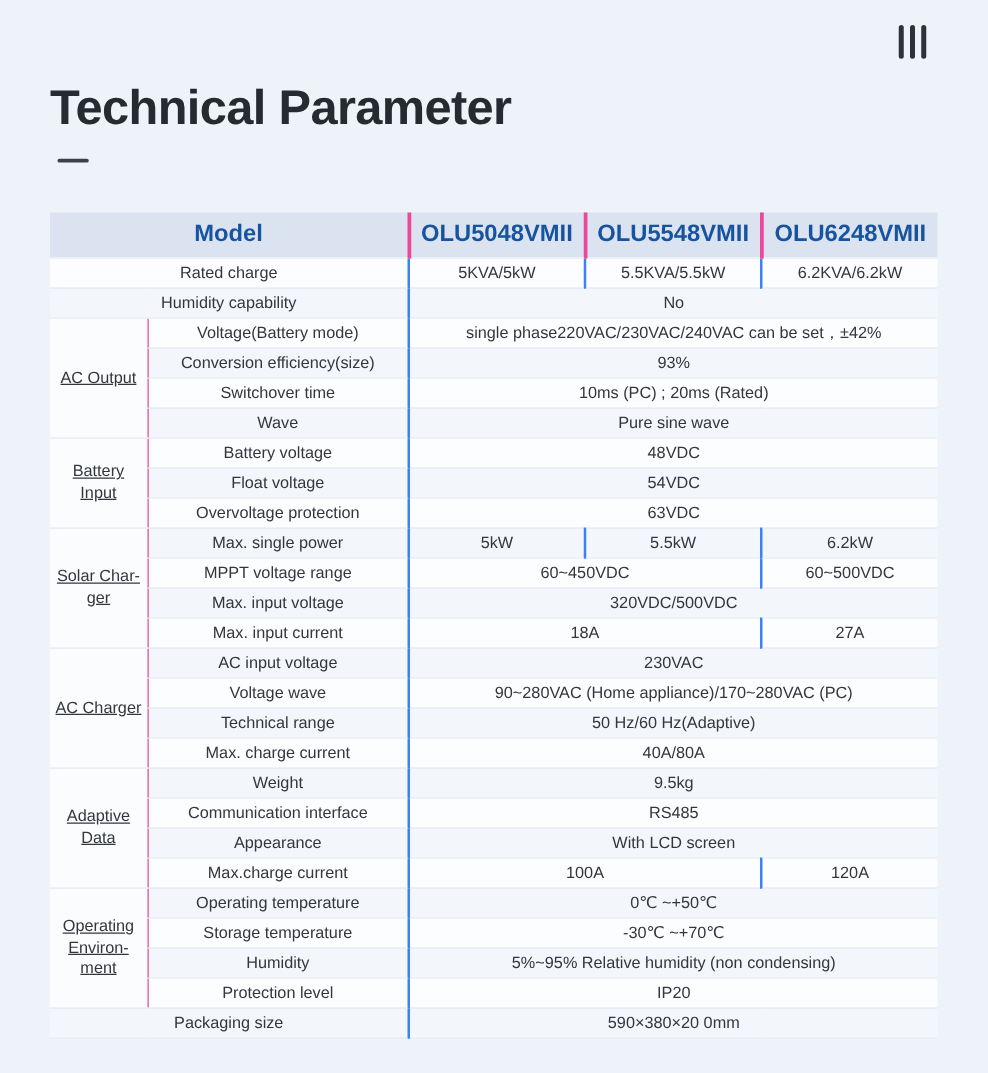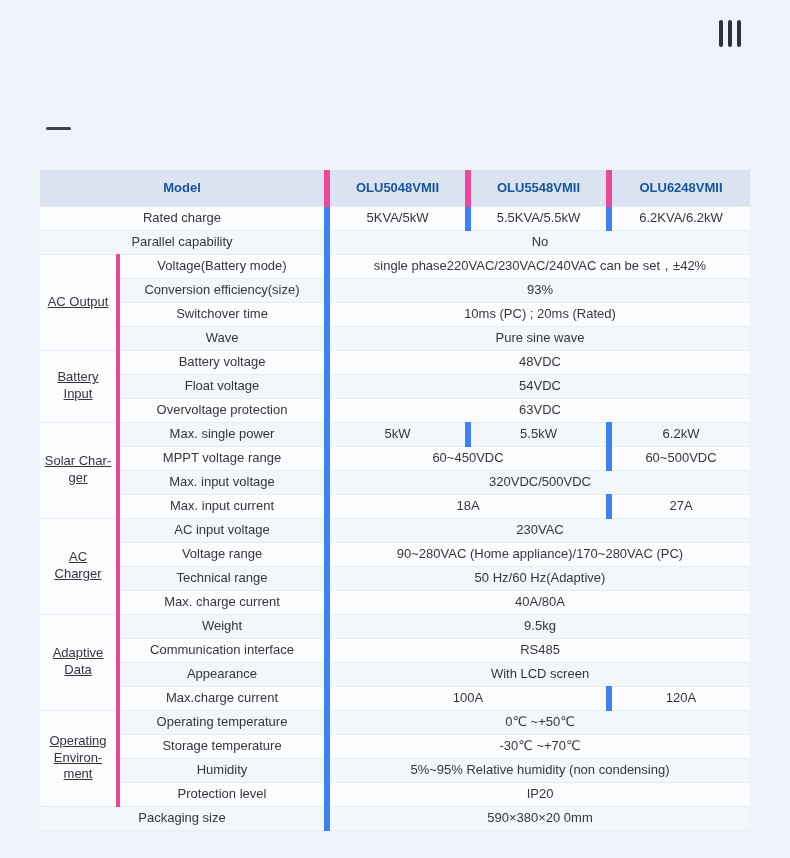--- a/index.html
+++ b/index.html
@@ -51,56 +51,57 @@
     width: 710px;
     border-collapse: collapse;
     table-layout: fixed;
     font-size: 13px;
   }
   thead th {
     height: 36px;
     background: #dbe3f0;
     color: #17549f;
     font-weight: 700;
-    font-size: 13px;
+    font-size: 19px;
     text-align: center;
     border-bottom: 1px solid #e7ebf2;
   }
-  thead th + th { border-left: 6px solid #ec4899; }
+  thead th + th { border-left: 3px solid #ec4899; }
   tbody td {
     height: 24px;
     text-align: center;
     vertical-align: middle;
     border-bottom: 1px solid #e7ebf2;
     color: #33373d;
     padding: 0 4px;
     line-height: 1.15;
   }
   tbody tr:nth-child(odd) td  { background: #fcfdff; }
   tbody tr:nth-child(even) td { background: #f3f6fb; }
   table tbody td.cat {
     background: #fbfcfe;
     line-height: 1.3;
     overflow-wrap: break-word;
     text-decoration: underline;
   }
-  td.ind { border-left: 4px solid #ec4899; }
-  td.bl  { border-left: 6px solid #3b82f6; }
+  td.ind { border-left: 1px solid #ec4899; }
+  td.bl  { border-left: 2px solid #3b82f6; }
 </style>
 </head>
 <body>
 
 <div class="page">
 
   <div class="bars">
     <span></span>
     <span></span>
     <span></span>
   </div>
 
+  <h1 class="page-title">Technical Parameter</h1>
   <div class="title-dash"></div>
 
   <table class="spec">
     <colgroup>
       <col style="width:78px">
         <col style="width:209px">
       <col style="width:141px">
         <col style="width:141px">
         <col style="width:141px">
     </colgroup>
@@ -114,21 +115,21 @@
     </thead>
     <tbody>
 
       <tr>
         <td colspan="2">Rated charge</td>
         <td class="bl">5KVA/5kW</td>
         <td class="bl">5.5KVA/5.5kW</td>
         <td class="bl">6.2KVA/6.2kW</td>
       </tr>
       <tr>
-        <td colspan="2">Parallel capability</td>
+        <td colspan="2">Humidity capability</td>
         <td colspan="3" class="bl">No</td>
       </tr>
 
       <tr>
         <td rowspan="4" class="cat">AC Output</td>
         <td class="ind">Voltage(Battery mode)</td>
         <td colspan="3" class="bl">single phase220VAC/230VAC/240VAC can be set，±42%</td>
       </tr>
       <tr>
         <td class="ind">Conversion efficiency(size)</td>
@@ -178,21 +179,21 @@
         <td colspan="2" class="bl">18A</td>
         <td class="bl">27A</td>
       </tr>
 
       <tr>
         <td rowspan="4" class="cat">AC Charger</td>
         <td class="ind">AC input voltage</td>
         <td colspan="3" class="bl">230VAC</td>
       </tr>
       <tr>
-        <td class="ind">Voltage range</td>
+        <td class="ind">Voltage wave</td>
         <td colspan="3" class="bl">90~280VAC (Home appliance)/170~280VAC (PC)</td>
       </tr>
       <tr>
         <td class="ind">Technical range</td>
         <td colspan="3" class="bl">50 Hz/60 Hz(Adaptive)</td>
       </tr>
       <tr>
         <td class="ind">Max. charge current</td>
         <td colspan="3" class="bl">40A/80A</td>
       </tr>

